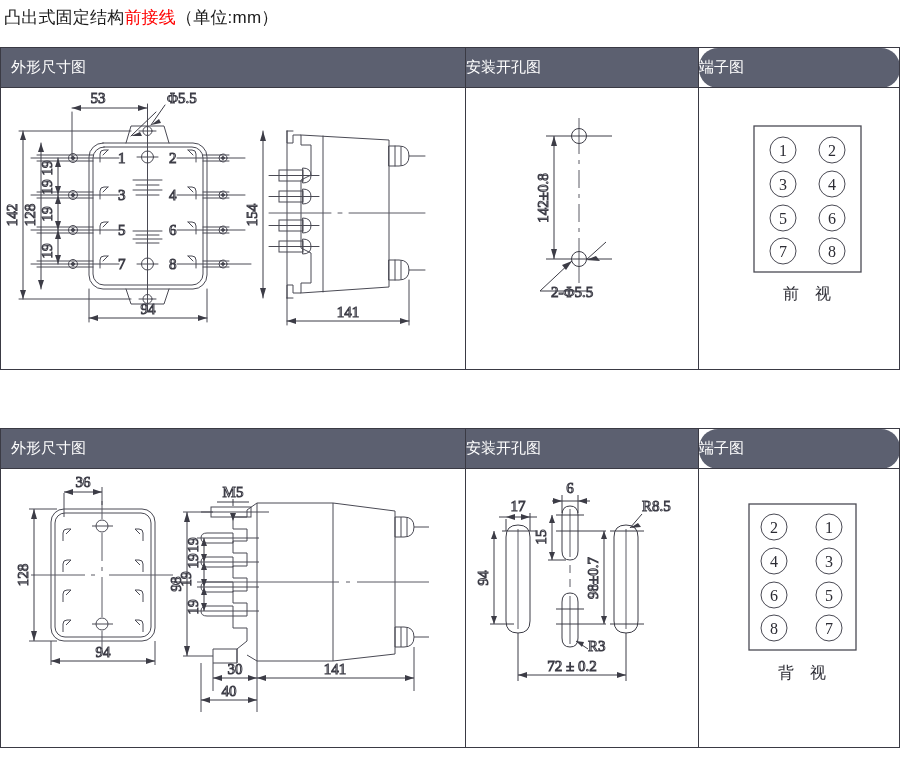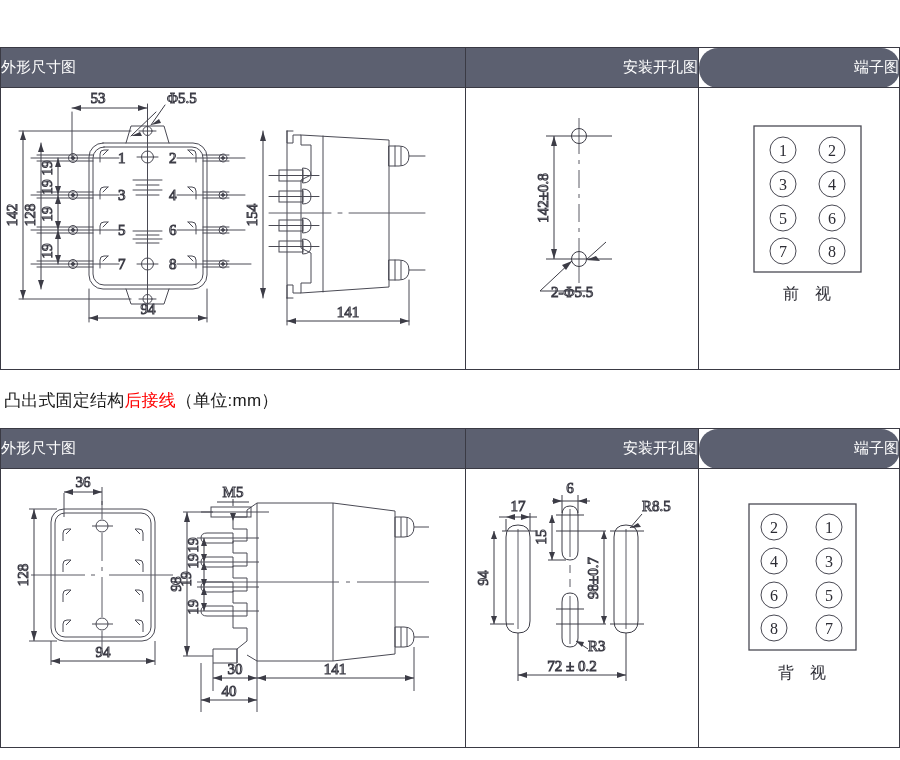--- a/index.html
+++ b/index.html
@@ -38,41 +38,44 @@
   .tbl th{
     background:#5c6070;
     color:#ffffff;
     font-weight:normal;
     font-size:15px;
     height:39px;
     border-right:1px solid #3a3a44;
     border-bottom:1px solid #3a3a44;
     padding:0;
   }
-  .tbl th.left{text-align:left;}
-  .tbl th.mid{text-align:right;}
+  .tbl th.left{text-align:left;padding-left:10px;}
+  .tbl th.mid{text-align:left;}
   .tbl th:last-child{border-right:none;border-radius:19px;}
 
   .tbl td{
     border-right:1px solid #3a3a44;
     padding:0;
     vertical-align:top;
     background:#fff;
   }
   .tbl td:last-child{border-right:none;}
 
   .cellbox{display:block;}
   svg{display:block;}
   .sv-stroke{stroke:#3c3c46;fill:none;}
 </style>
 </head>
 <body>
 
 <div class="page">
 
+  <div style="position:absolute;left:4px;top:8px;" class="sec-title">
+    <span>凸出式固定结构</span><span class="hl">前接线</span><span class="paren">（单位:mm）</span>
+  </div>
 
   <div style="position:absolute;left:0px;top:47px;">
     <table class="tbl">
       <colgroup>
           <col class="c1">
           <col class="c2">
           <col class="c3">
         </colgroup>
       <tbody>
           <tr>
@@ -369,23 +372,20 @@
               <text x="108" y="211" text-anchor="middle" font-size="16" font-family="'Liberation Sans','DejaVu Sans',sans-serif">前　视</text>
             </g>
           </svg>
           </span>
         </td>
       </tr>
     </tbody>
       </table>
   </div>
 
-  <div style="position:absolute;left:4px;top:391px;" class="sec-title">
-    <span>凸出式固定结构</span><span class="hl">后接线</span><span class="paren">（单位:mm）</span>
-  </div>
 
   <div style="position:absolute;left:0px;top:428px;">
     <table class="tbl">
       <colgroup>
           <col class="c1">
           <col class="c2">
           <col class="c3">
         </colgroup>
       <tbody>
           <tr>

